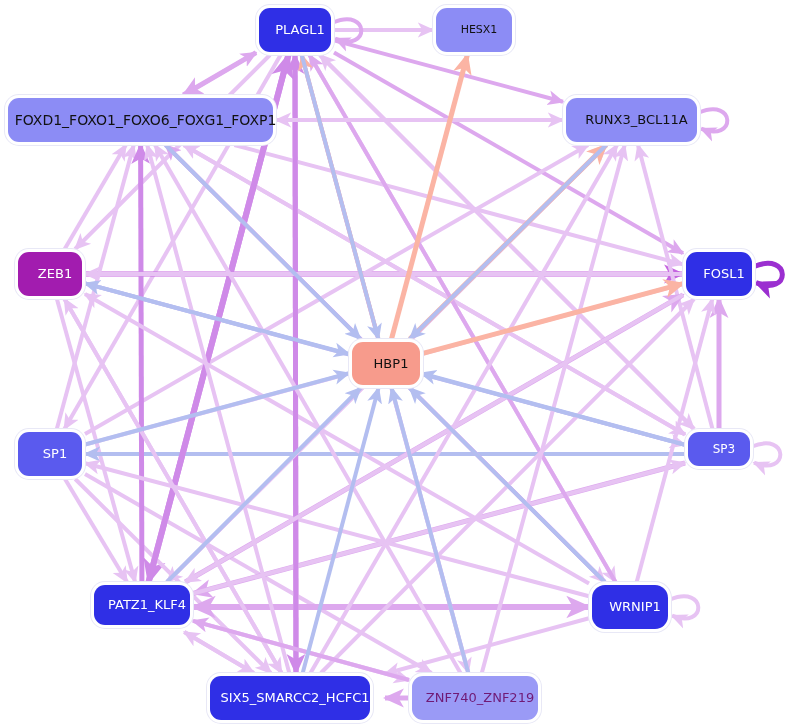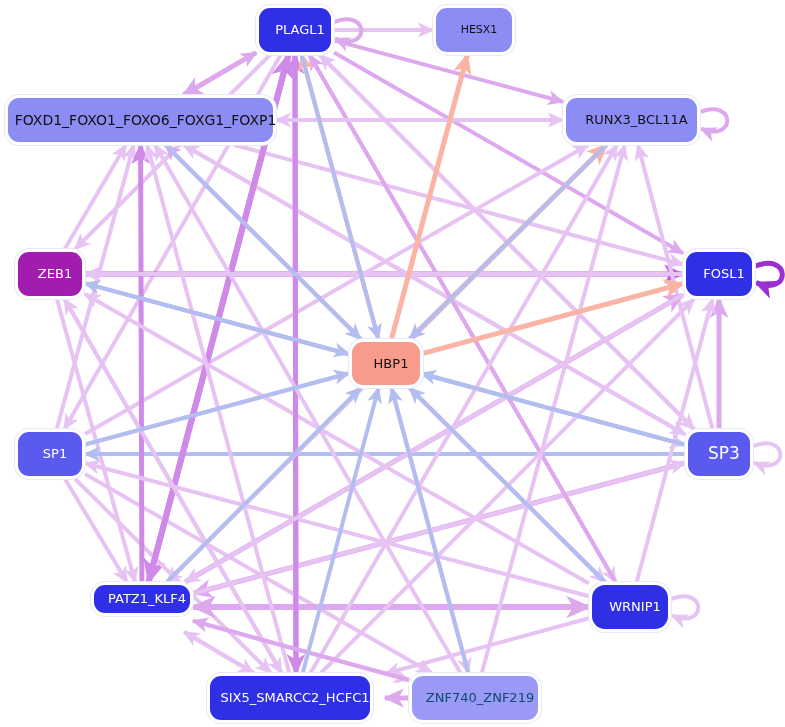--- a/index.html
+++ b/index.html
@@ -142,29 +142,29 @@
       </div>
       <div class="node" style="left: 686px; top: 252px; width: 66px; height: 44px; background: rgb(47, 47, 230); color: rgb(255, 255, 255); font-size: 13px;">
         <span>FOSL1</span>
       </div>
       <div class="node" style="left: 352px; top: 342px; width: 68px; height: 43px; background: rgb(247, 155, 140); color: rgb(17, 17, 17); font-size: 13px;">
         <span>HBP1</span>
       </div>
       <div class="node" style="left: 18px; top: 432px; width: 64px; height: 44px; background: rgb(90, 90, 238); color: rgb(255, 255, 255); font-size: 13px;">
         <span>SP1</span>
       </div>
-      <div class="node" style="left: 688px; top: 432px; width: 62px; height: 44px; background: rgb(90, 90, 238); color: rgb(255, 255, 255); font-size: 17px;">
+      <div class="node" style="left: 688px; top: 432px; width: 62px; height: 34px; background: rgb(90, 90, 238); color: rgb(255, 255, 255); font-size: 12px;">
         <span>SP3</span>
       </div>
-      <div class="node" style="left: 94px; top: 585px; width: 96px; height: 28px; background: rgb(47, 47, 230); color: rgb(255, 255, 255); font-size: 13px;">
+      <div class="node" style="left: 94px; top: 585px; width: 96px; height: 40px; background: rgb(47, 47, 230); color: rgb(255, 255, 255); font-size: 13px;">
         <span>PATZ1_KLF4</span>
       </div>
       <div class="node" style="left: 592px; top: 585px; width: 76px; height: 44px; background: rgb(47, 47, 230); color: rgb(255, 255, 255); font-size: 13px; border-radius: 13px;">
         <span>WRNIP1</span>
       </div>
       <div class="node" style="left: 210px; top: 676px; width: 160px; height: 44px; background: rgb(47, 47, 230); color: rgb(255, 255, 255); font-size: 13px;">
         <span>SIX5_SMARCC2_HCFC1</span>
       </div>
-      <div class="node" style="left: 412px; top: 676px; width: 126px; height: 44px; background: rgb(154, 154, 246); color: #0c4a6e; font-size: 13px;">
+      <div class="node" style="left: 412px; top: 676px; width: 126px; height: 44px; background: rgb(154, 154, 246); color: #701a75; font-size: 13px;">
         <span>ZNF740_ZNF219</span>
       </div>
     </div>
 </div>
 
 </body></html>

